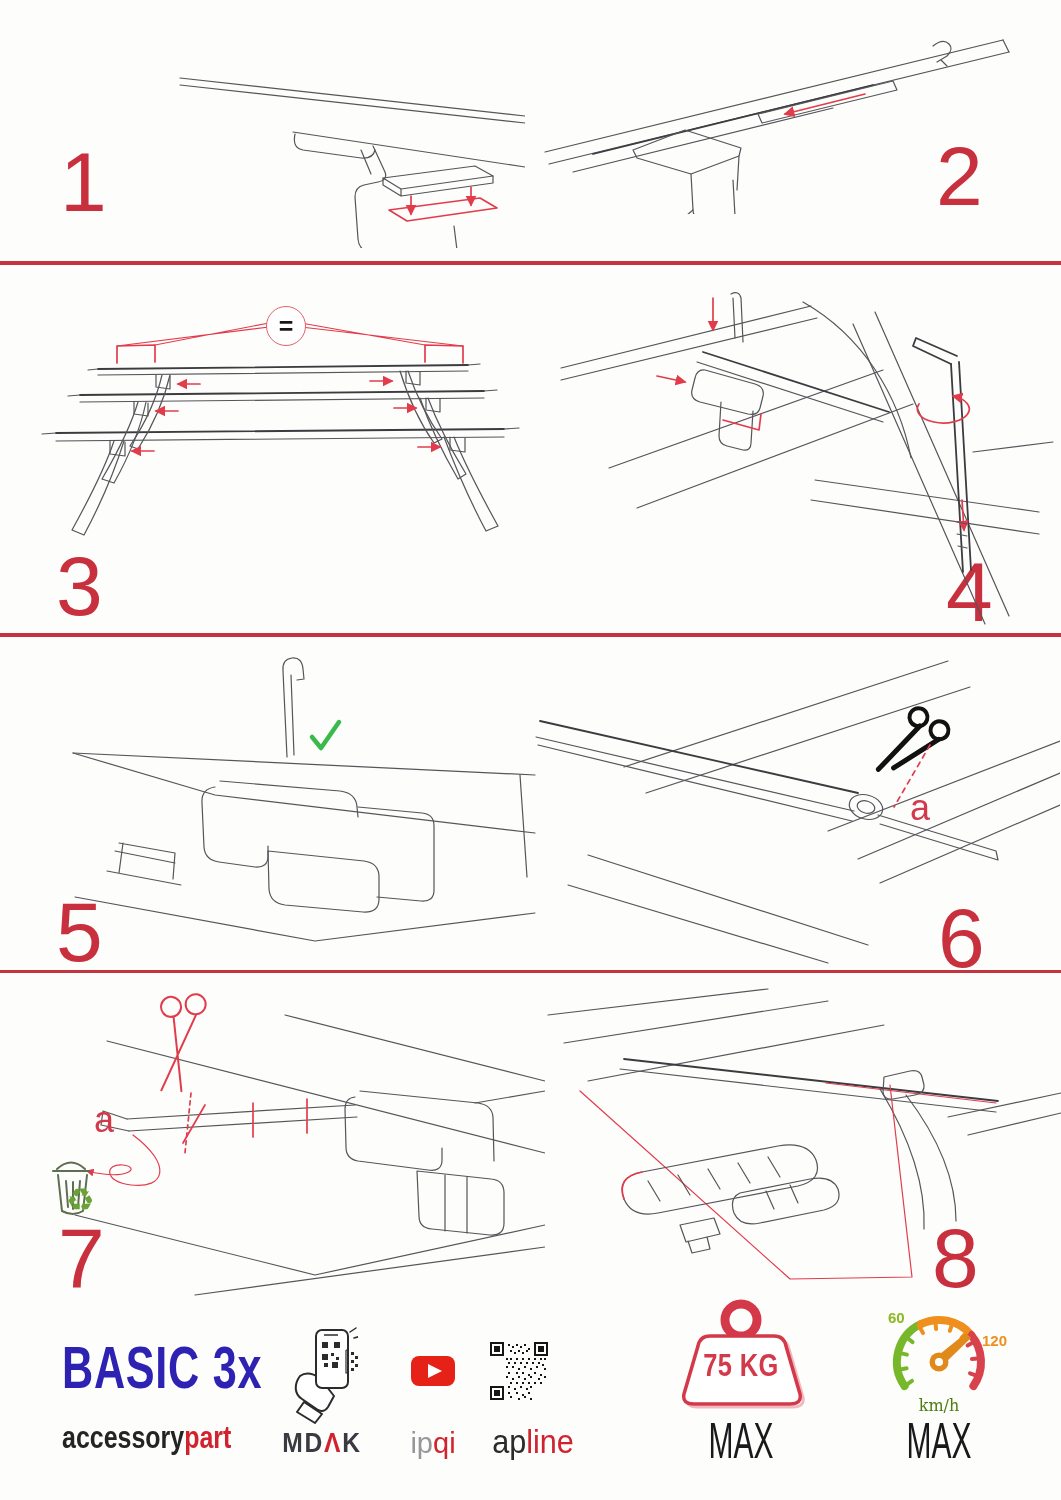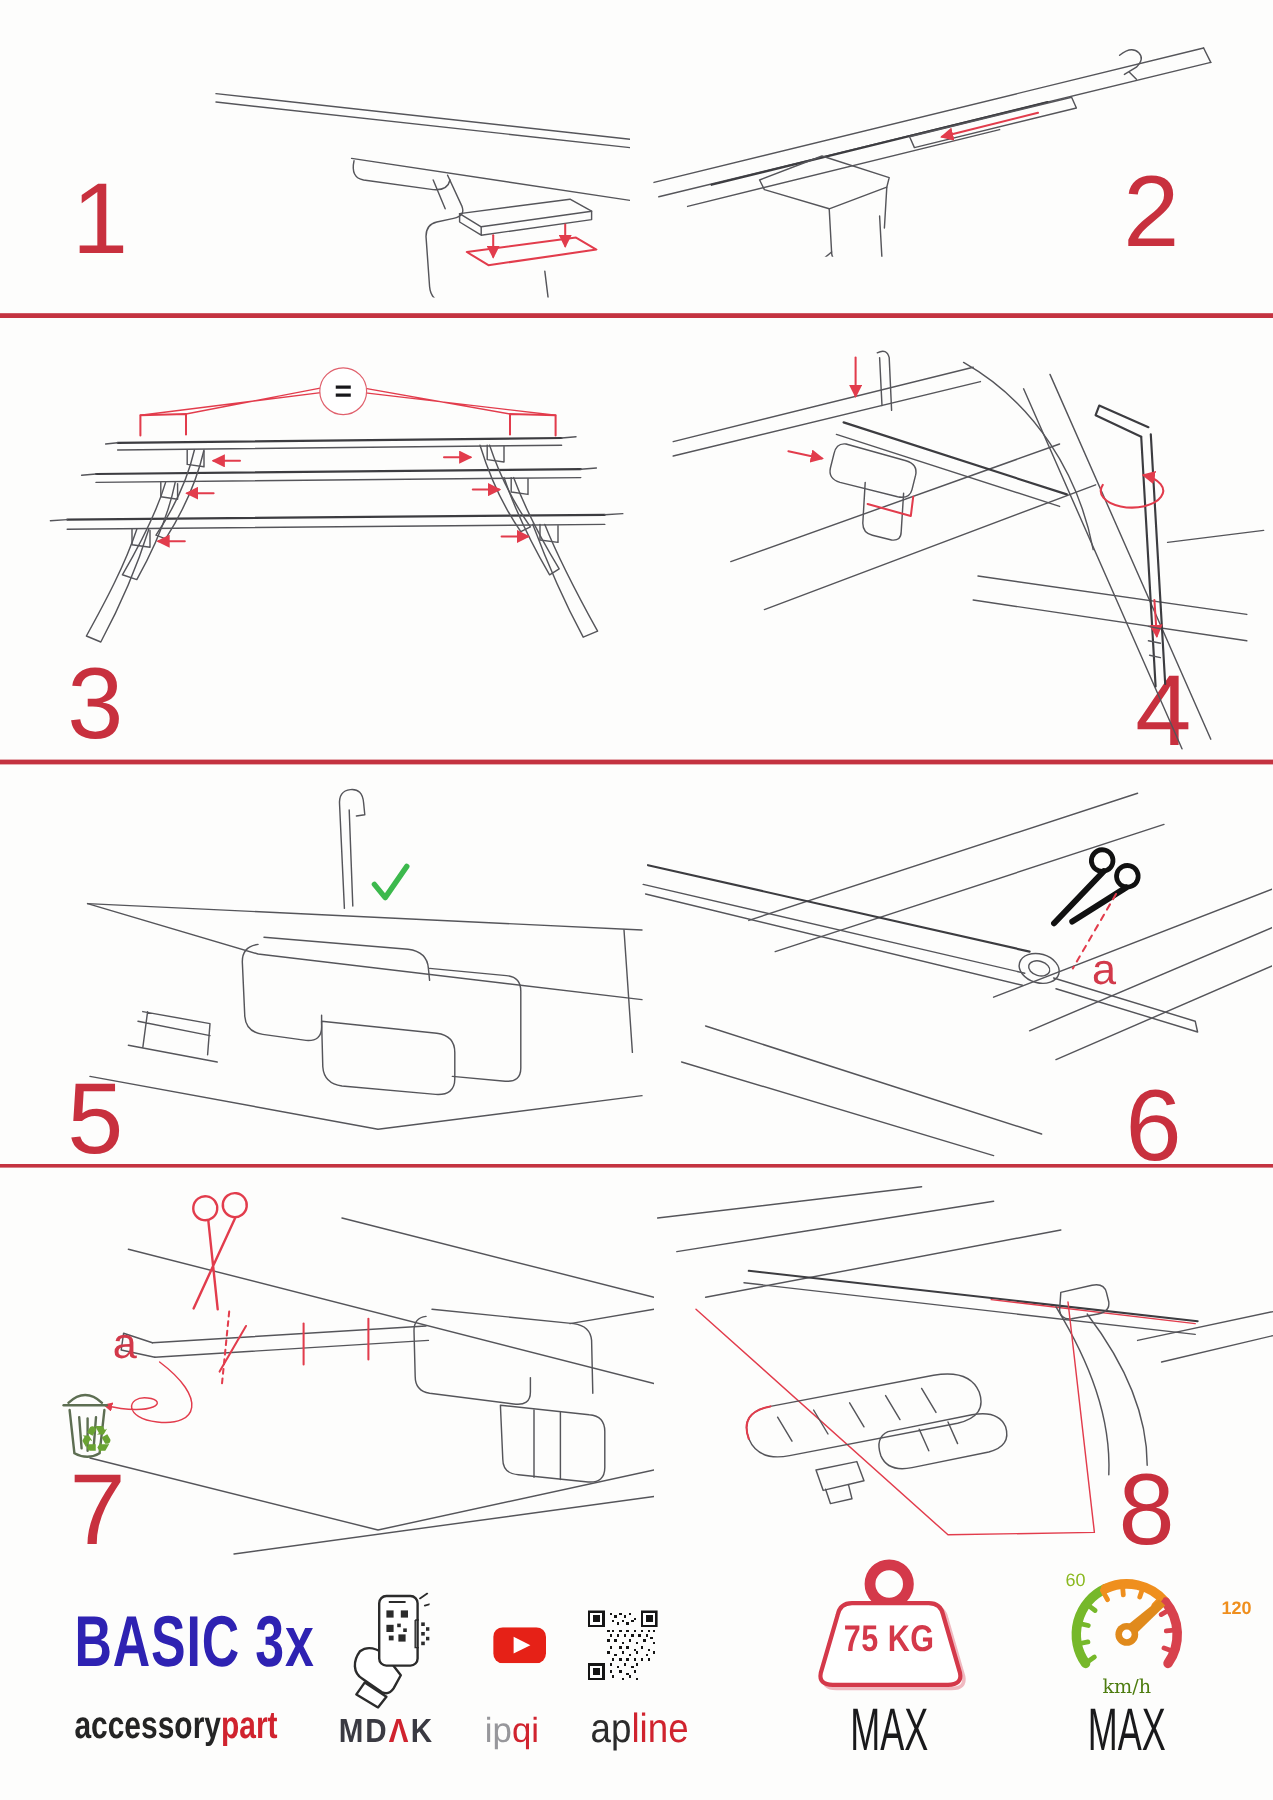--- a/index.html
+++ b/index.html
@@ -18,32 +18,32 @@
   .part-label{position:absolute;font-size:36px;color:#d2394a;line-height:1;}
   .recycle{position:absolute;left:66px;top:1184px;font-size:32px;line-height:1;color:#6aa333;}
   .logo{position:absolute;left:62px;top:1338px;font-size:60px;line-height:1;font-weight:700;
         color:#2e22b2;transform:scaleX(.72);transform-origin:left center;letter-spacing:1px;white-space:nowrap;}
   .brand{position:absolute;left:62px;top:1421px;font-size:32px;line-height:1;font-weight:700;
          transform:scaleX(.78);transform-origin:left center;white-space:nowrap;color:#242424;}
   .brand b{color:#d0232e;font-weight:700;}
   .mdak{position:absolute;left:268px;top:1429px;width:108px;text-align:center;font-size:28px;line-height:1;
         font-weight:700;color:#3a3a42;letter-spacing:2px;transform:scaleX(.88);}
   .mdak b{color:#d0232e;font-weight:700;}
-  .ipqi{position:absolute;left:404px;top:1429px;width:58px;font-size:29px;line-height:1;
+  .ipqi{position:absolute;left:404px;top:1429px;width:58px;text-align:center;font-size:29px;line-height:1;
         color:#97979b;}
   .ipqi b{color:#d0232e;font-weight:400;}
   .apline{position:absolute;left:483px;top:1424px;width:100px;text-align:center;font-size:34px;line-height:1;
         color:#2b2b2b;transform:scaleX(.9);}
   .apline b{color:#d0232e;font-weight:400;}
   .kg{position:absolute;left:666px;top:1350px;width:150px;text-align:center;font-size:31px;line-height:1;
       font-weight:700;color:#d4394a;transform:scaleX(.82);letter-spacing:.5px;}
   .max{position:absolute;width:150px;text-align:center;font-size:50px;line-height:1;color:#19191b;
        transform:scaleX(.6);font-weight:400;}
-  .gauge-lo{position:absolute;left:888px;top:1310px;font-size:15px;font-weight:400;color:#8bb921;line-height:1;}
-  .gauge-hi{position:absolute;left:982px;top:1333px;font-size:15px;font-weight:700;color:#ef8f1e;line-height:1;margin-left:36px;}
+  .gauge-lo{position:absolute;left:888px;top:1310px;font-size:15px;font-weight:700;color:#8bb921;line-height:1;}
+  .gauge-hi{position:absolute;left:982px;top:1333px;font-size:15px;font-weight:700;color:#ef8f1e;line-height:1;}
   .kmh{position:absolute;left:878px;top:1398px;width:122px;text-align:center;font-size:16px;line-height:1;
        color:#4d7c0f;font-family:"DejaVu Serif",serif;}
   #qr rect{fill:#151515;} #qr rect.w{fill:#ffffff;}
   .sciss{stroke-linecap:round;}
 </style>
 </head>
 <body>
 
 <svg width="0" height="0" style="position:absolute">
   <defs>

